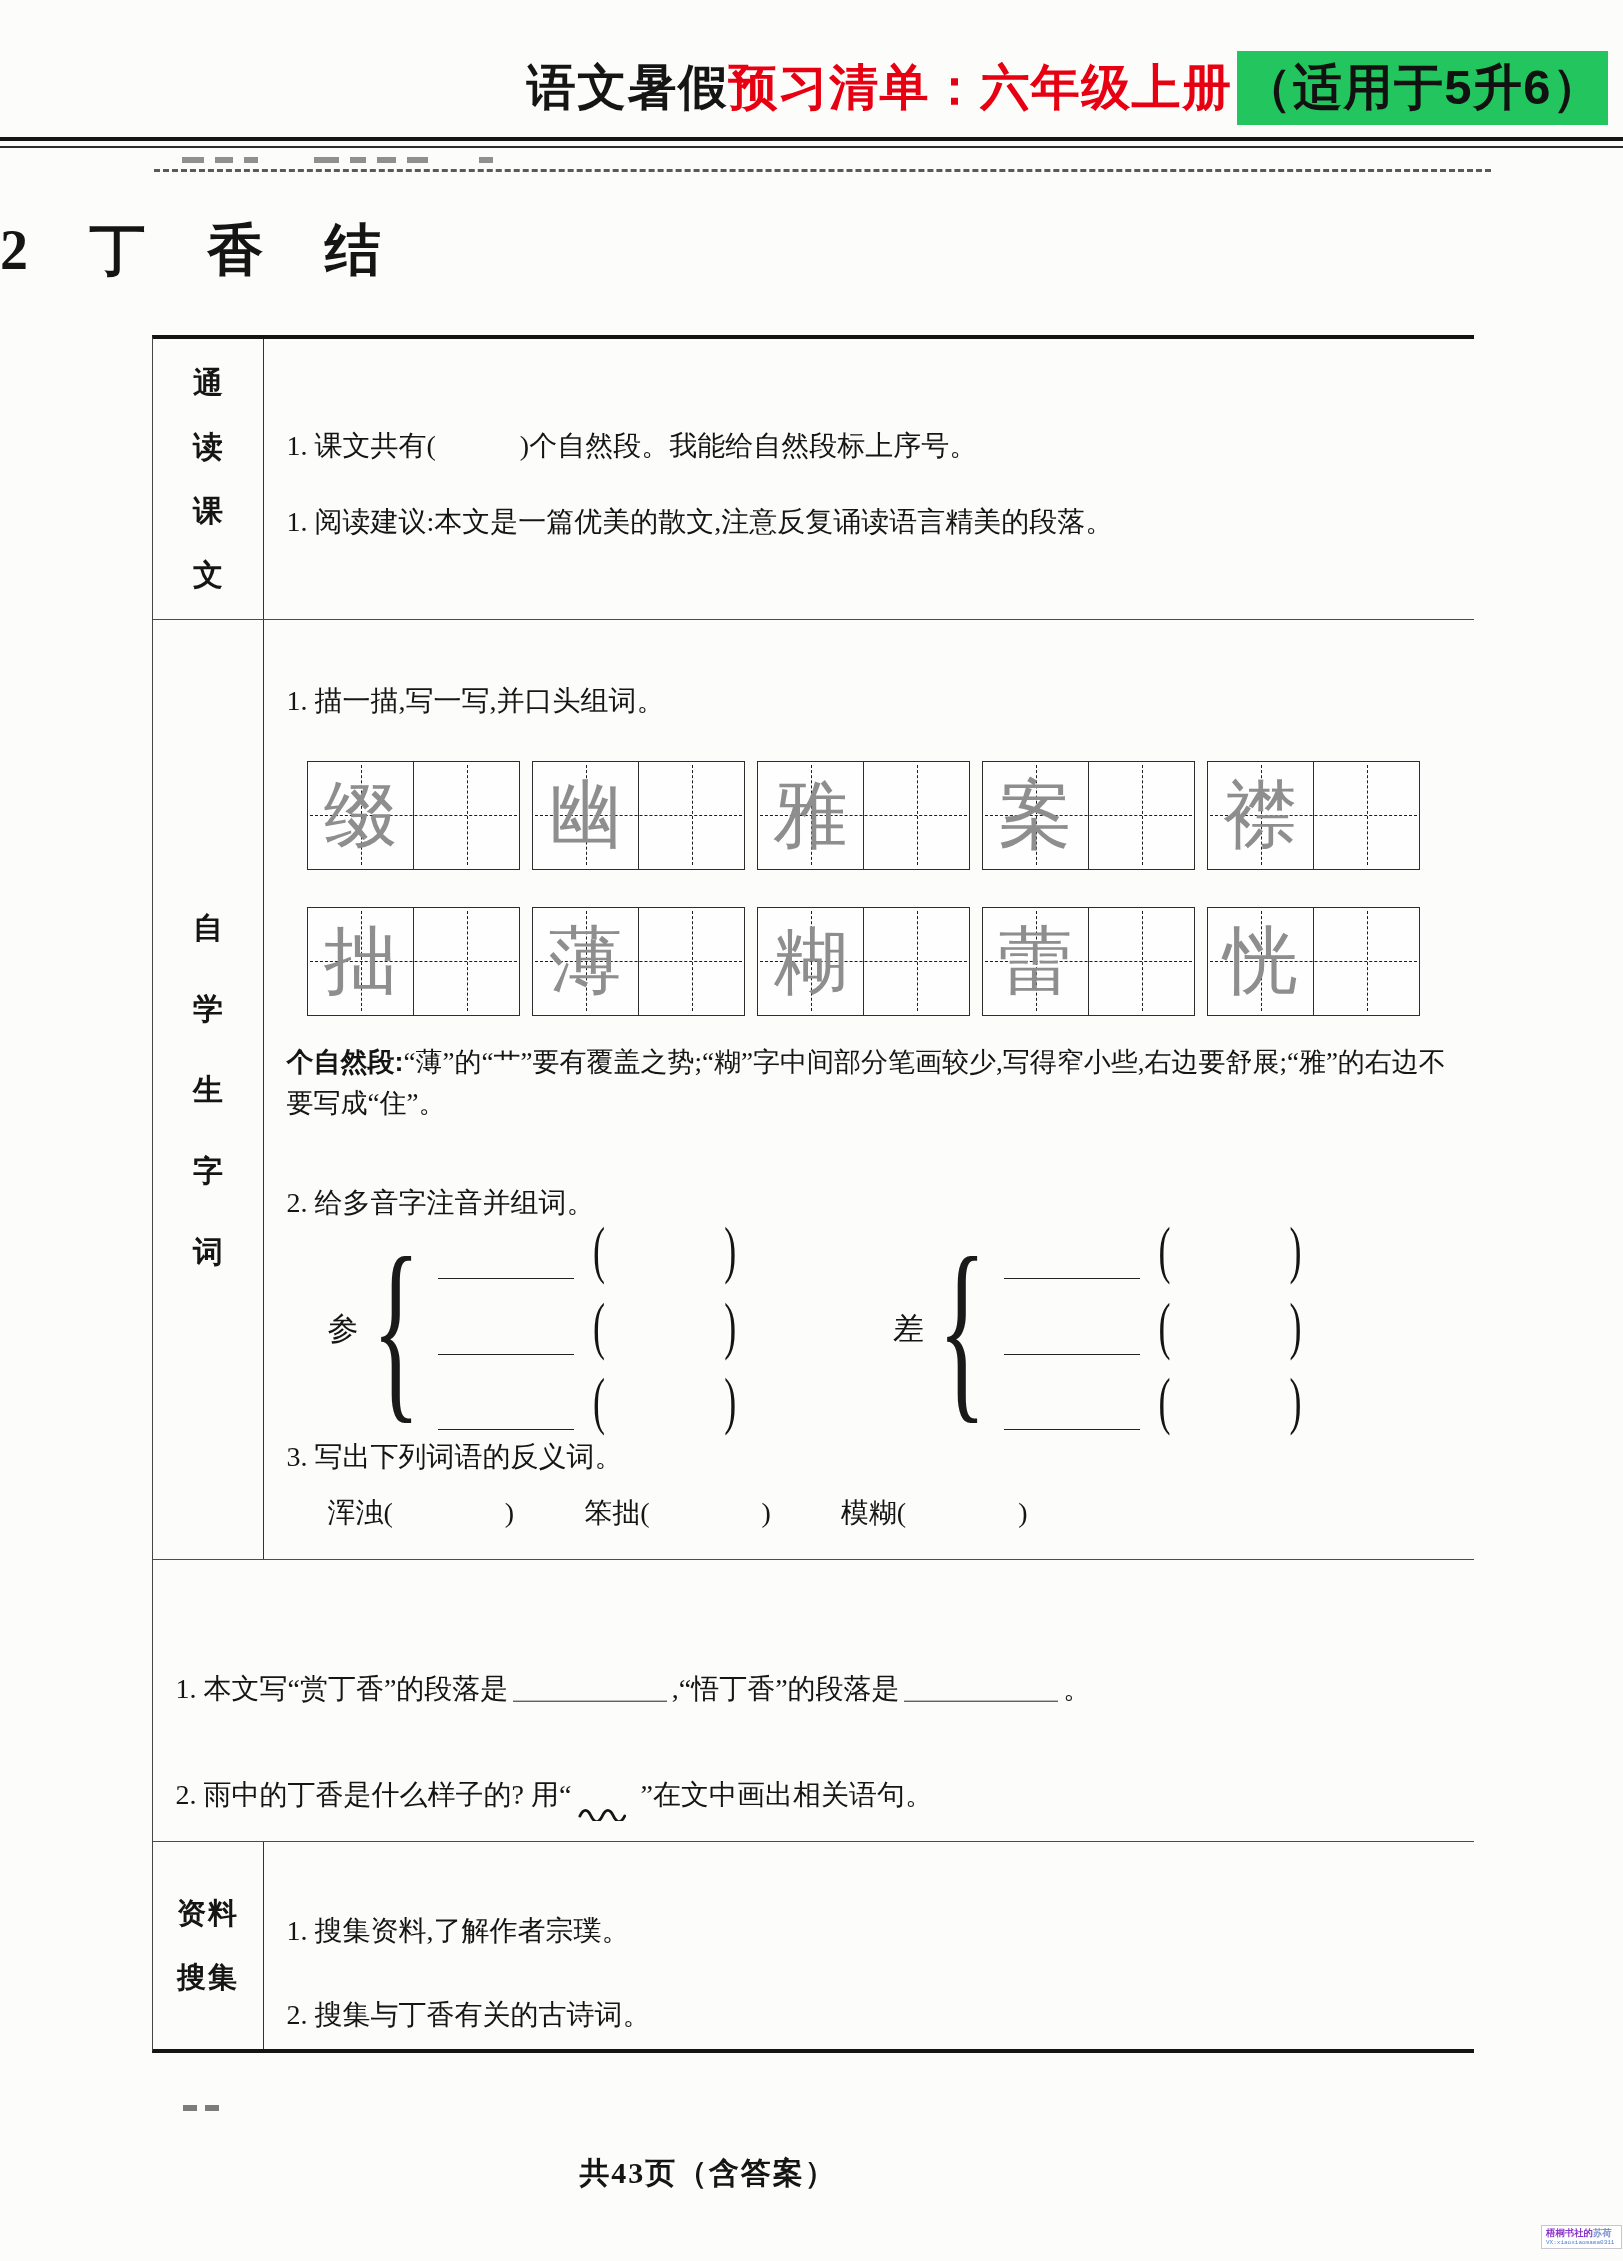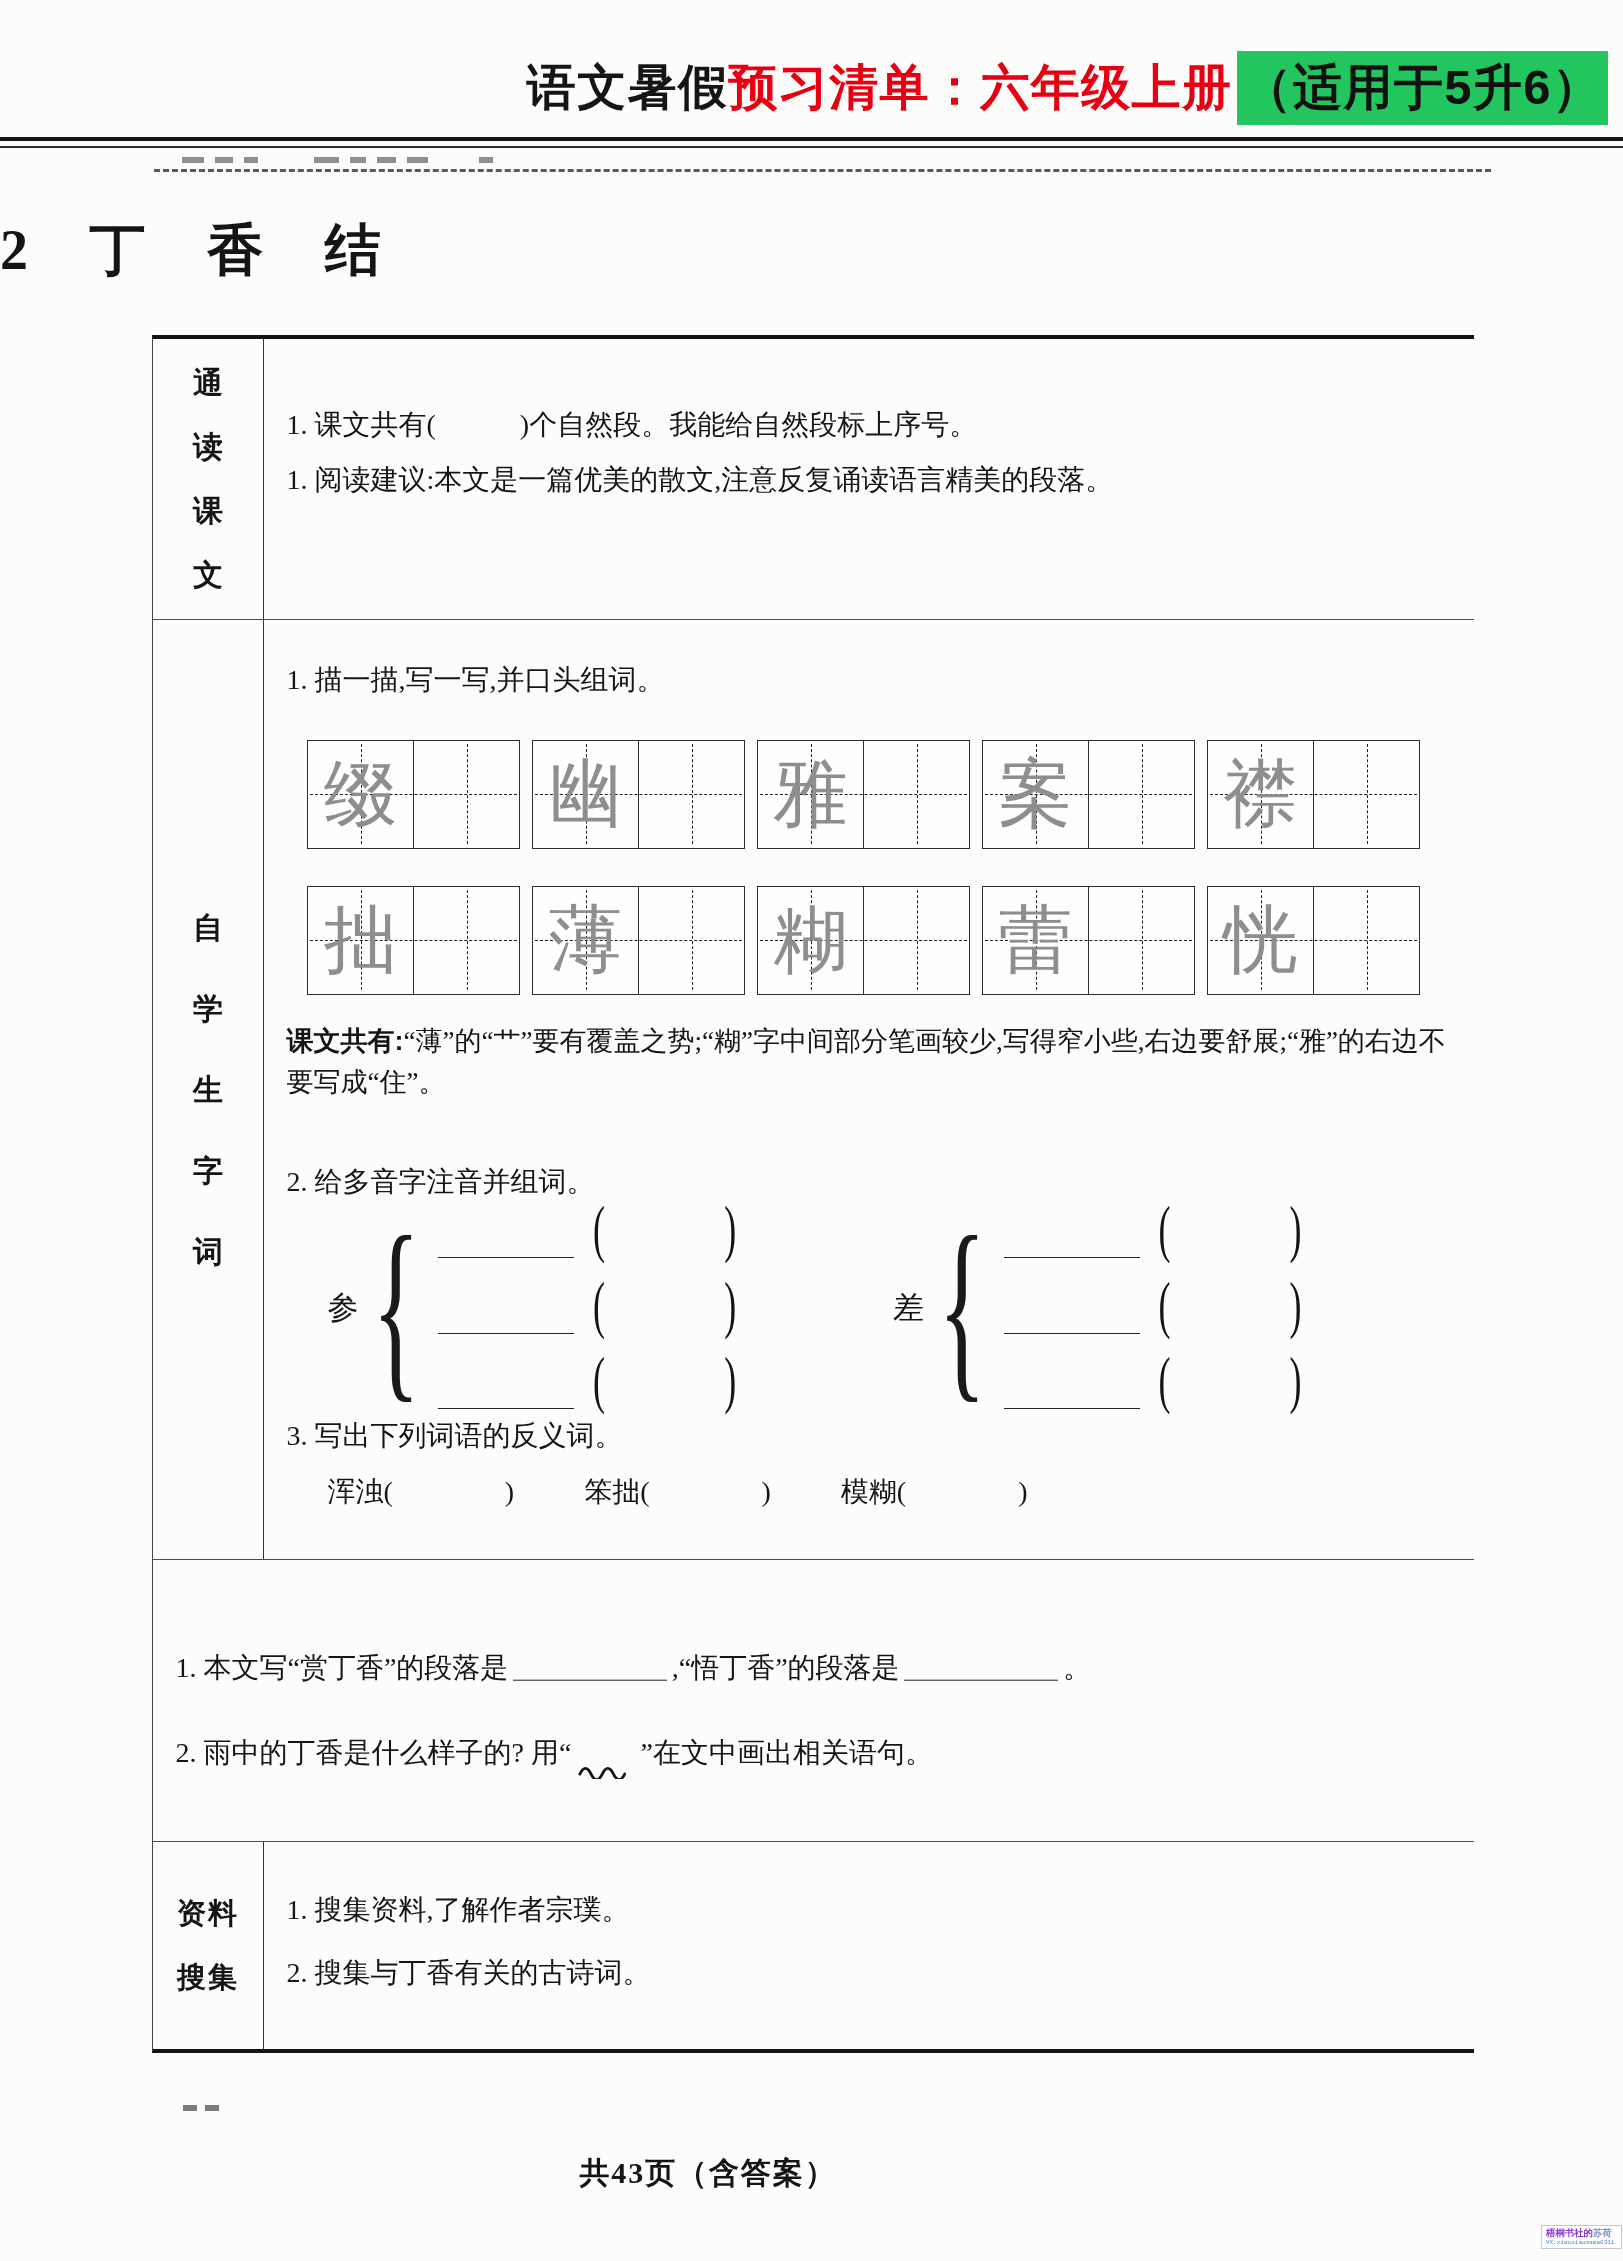--- a/index.html
+++ b/index.html
@@ -40,21 +40,21 @@
             font-weight:bold;font-size:30px;line-height:1;}
   .lc1{gap:34px;}
   .lc2{gap:51px;}
   .lc3{gap:45px;font-size:29px;letter-spacing:1.9px;}
   .lc4{gap:35px;font-size:29px;letter-spacing:1.9px;}
   .content{flex:1;display:flex;flex-direction:column;box-sizing:border-box;padding-left:22.5px;
            font-size:28px;line-height:1.2;}
   .c1{padding-top:69px;gap:21.5px;}
   .c3{padding-top:91px;gap:51px;}
   .c4{padding-top:51px;gap:29px;}
-  .textline{white-space:nowrap;}
+  .textline{white-space:nowrap;margin-top:21px;}
 
   
   .c2{padding-top:43px;}
   .boxrow{display:flex;gap:12px;margin:43px 0 0 20.6px;}
   .boxrow2{margin-top:37px;}
   .pair{position:relative;width:211px;height:107px;border:1.4px solid #2d2d2d;display:flex;
         box-sizing:content-box;background:#fefefe;}
   .pair::before{content:"";position:absolute;left:2.3px;right:2.3px;top:50%;border-top:1.9px dashed #1d1d1d;z-index:1;}
   .cell{flex:1;position:relative;display:flex;align-items:center;justify-content:center;}
   .cellL{border-right:1.4px solid #2d2d2d;}
@@ -206,21 +206,21 @@
             </div>
           <div class="pair">
               <div class="cell cellL">
                 <span class="pchar">恍</span>
               </div>
               <div class="cell"></div>
             </div>
         </div>
 
         <div class="tip">
-          <span class="tiplabel">课文共有:</span><span>“薄”的“艹”要有覆盖之势;“糊”字中间部分笔画较少,写得窄小些,右边要舒展;“雅”的右边不要写成“住”。</span>
+          <span class="tiplabel">个自然段:</span><span>“薄”的“艹”要有覆盖之势;“糊”字中间部分笔画较少,写得窄小些,右边要舒展;“雅”的右边不要写成“住”。</span>
         </div>
 
         <div class="textline item2line">2. 给多音字注音并组词。</div>
 
         <div class="polywrap">
           <div class="polygroup">
             <span class="polychar">参</span>
             <span class="brace">{</span>
             <div class="polyrows">
               <div class="polyrow">

